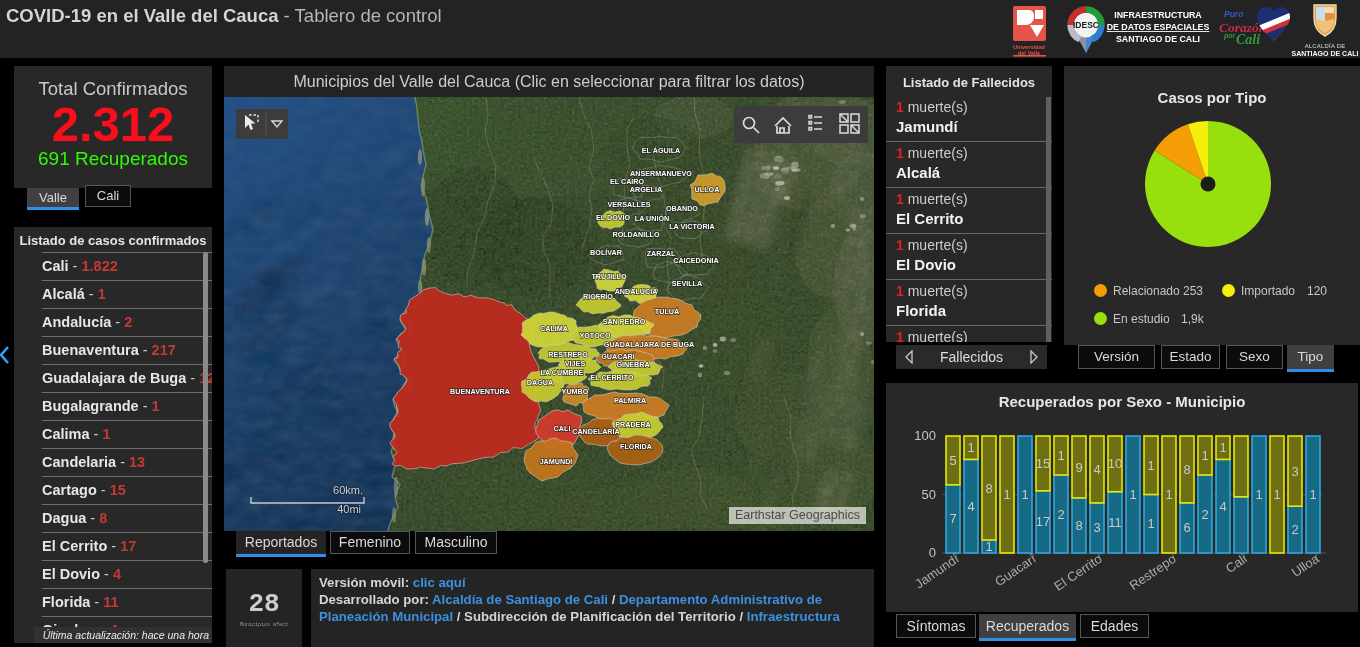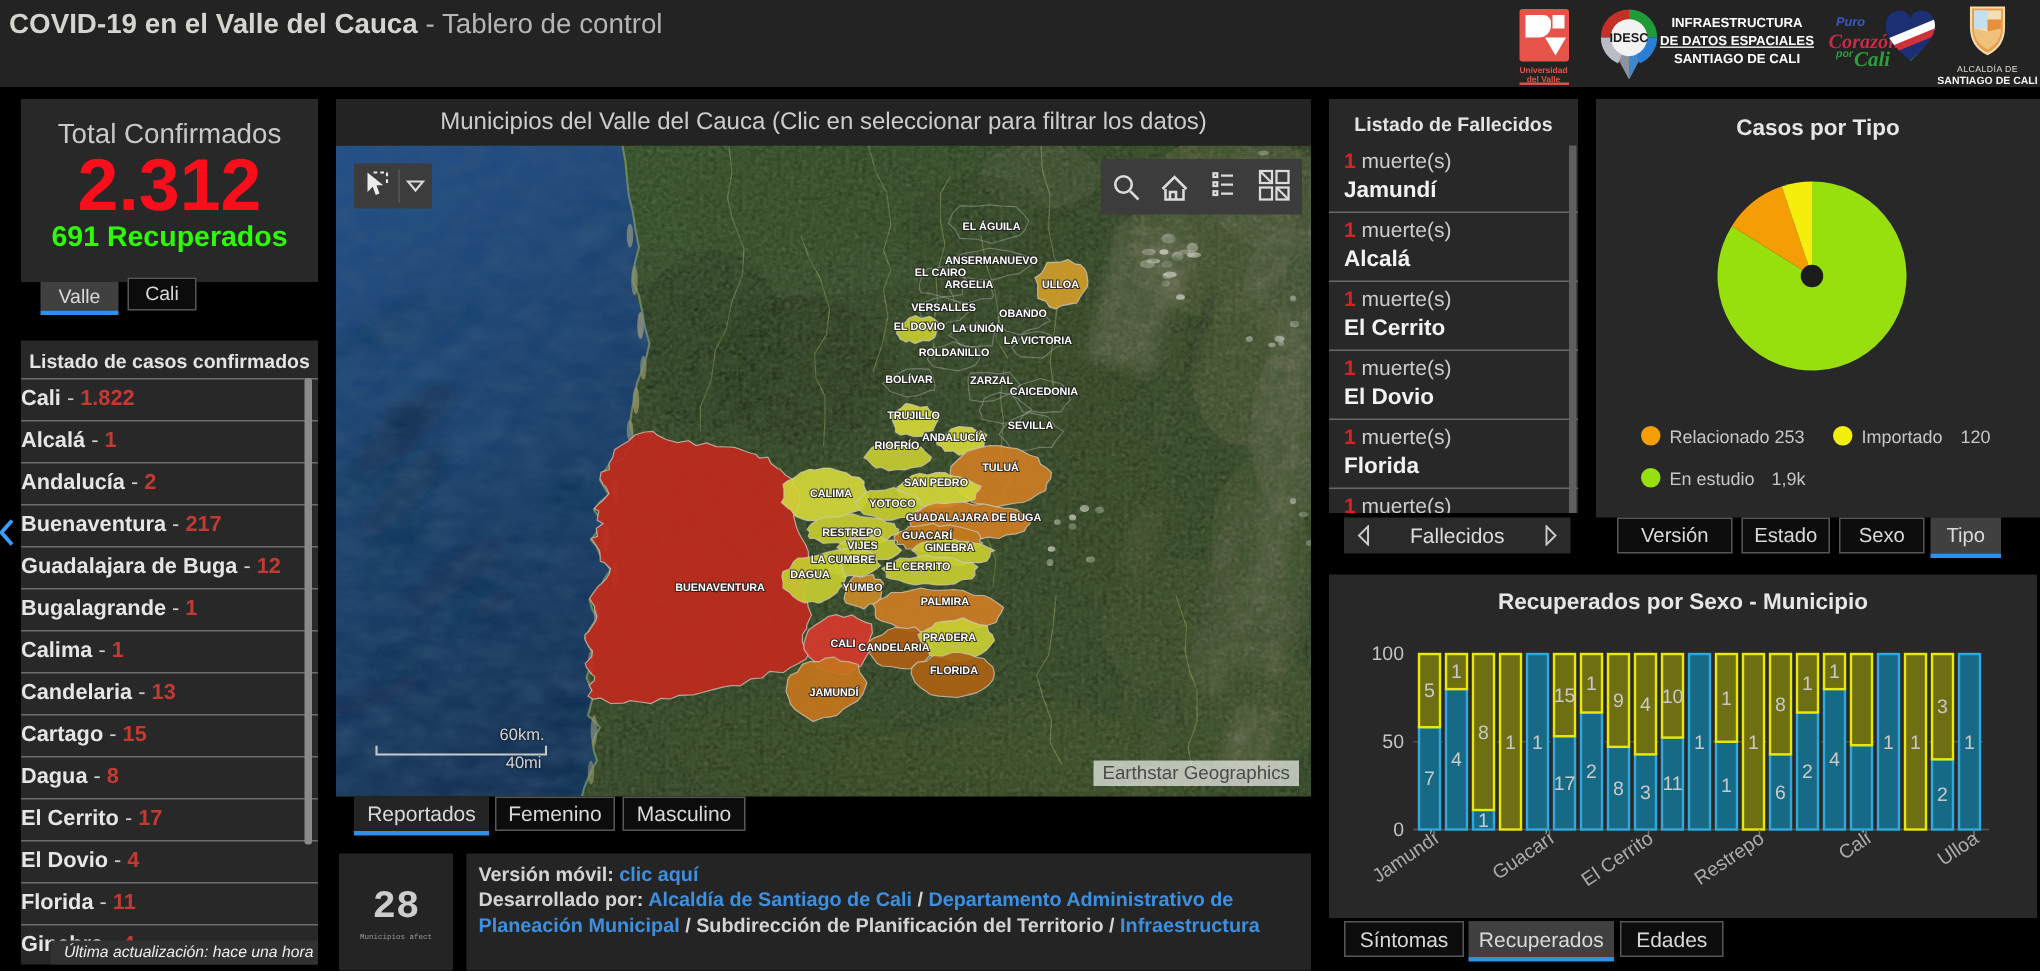--- a/index.html
+++ b/index.html
@@ -3,28 +3,28 @@
 <style>
 * { margin:0; padding:0; box-sizing:border-box; }
 html,body { width:1360px; height:647px; background:#000; font-family:"Liberation Sans",sans-serif; overflow:hidden; }
 #header { position:absolute; left:0; top:0; width:1360px; height:58px; background:#232323; }
 #htitle { position:absolute; left:6px; top:5px; font-size:18.5px; color:#b5b5b5; }
 #htitle b { color:#d6d4ce; }
 .panel { position:absolute; background:#282828; }
 #totconf { left:14px; top:66px; width:198px; height:122px; text-align:center; }
 #totconf .t1 { font-size:18.5px; color:#c9c9c9; margin-top:12px; }
 #totconf .t2 { font-size:49px; line-height:46px; font-weight:600; color:#fb0d1b; margin-top:1px; letter-spacing:0px; }
-#totconf .t3 { font-size:19px; font-weight:bold; color:#2cfe01; margin-top:1px; }
+#totconf .t3 { font-size:19px; font-weight:normal; color:#2cfe01; margin-top:1px; }
 .tab { position:absolute; font-size:13px; color:#d9d9d9; text-align:center; }
 .tabact { background:#404040; }
 .tabinact { background:#0c0c0c; border:1px solid #565656; }
 .bluebar { position:absolute; background:#2e90ea; height:3px; }
 #lista { left:14px; top:227px; width:198px; height:416px; overflow:hidden; }
 #lista h3 { font-size:13px; color:#e4e4e4; text-align:center; padding:6px 0 4px 0; font-weight:bold; }
-.lrow { height:28px; line-height:27px; border-top:1px solid #6d6d6d; font-size:14.5px; white-space:nowrap; }
+.lrow { height:28px; line-height:27px; border-top:1px solid #6d6d6d; font-size:14.5px; white-space:nowrap;margin-left:28px; }
 .mn { color:#e6e6e6; font-weight:bold; }
 .dash { color:#cfcfcf; }
 .mv { color:#c23b33; font-weight:bold; }
 #lscroll { position:absolute; left:203px; top:252px; width:5px; height:311px; background:#8a8a8a; border-radius:2px; }
 #lastupd { position:absolute; left:34px; top:627px; width:178px; height:16px; background:#313131; color:#ededed; font-size:10.5px; font-style:italic; text-align:right; line-height:16px; padding-right:3px; }
 #collarrow { position:absolute; left:0px; top:346px; width:9px; height:18px; }
 #mappanel { left:224px; top:66px; width:650px; height:465px; }
 #maptitle { height:31px; line-height:31px; text-align:center; font-size:16px; color:#cdcdcd; background:#232323; }
 #mapbox { position:absolute; left:0; top:31px; width:650px; height:434px; overflow:hidden; background:#1c2a18; }
 .mtool { position:absolute; background:#3c3c3c; display:flex; align-items:center; }
@@ -40,21 +40,21 @@
 #infotext a { color:#3d90e0; text-decoration:none; }
 #fallec { left:886px; top:66px; width:166px; height:276px; overflow:hidden; }
 #fallec h3 { font-size:13px; color:#e4e4e4; text-align:center; padding:9px 0 6px 0; font-weight:bold; }
 .frow { padding:3px 0 5px 10px; border-bottom:1px solid #696969; }
 .fm { font-size:14px; line-height:17px; color:#cdcdcd; }
 .f1 { color:#e02020; font-weight:bold; }
 .fn { font-size:15px; line-height:18px; font-weight:bold; color:#f2f2f2; margin-top:2px; }
 #fscroll { position:absolute; left:1046px; top:97px; width:5px; height:245px; background:#5f5f5f; }
 #fallnav { position:absolute; left:896px; top:345px; width:151px; height:24px; background:#2a2a2a; color:#dcdcdc; font-size:14px; text-align:center; line-height:24px; }
 #piepanel { left:1064px; top:66px; width:296px; height:279px; }
-#piepanel h3 { font-size:15px; color:#e6e6e6; text-align:center; padding-top:11px; font-weight:bold; }
+#piepanel h3 { font-size:15px; color:#e6e6e6; text-align:center; padding-top:11px; font-weight:bold;margin-top:12px; }
 #pielegend { position:absolute; left:0; top:208px; width:296px; font-size:12px; color:#c6c6c6; }
 .ldot { display:inline-block; width:13px; height:13px; border-radius:50%; vertical-align:-2px; margin-right:6px; }
 #barpanel { left:886px; top:383px; width:472px; height:229px; overflow:hidden; }
 #barpanel h3 { font-size:15px; color:#e6e6e6; text-align:center; padding-top:10px; font-weight:bold; }
 </style></head>
 <body>
 <div id="header">
   <div id="htitle"><b>COVID-19 en el Valle del Cauca</b> - Tablero de control</div>
   <svg width="350" height="58" viewBox="0 0 350 58" style="position:absolute;left:1008px;top:0" font-family="Liberation Sans">
 

